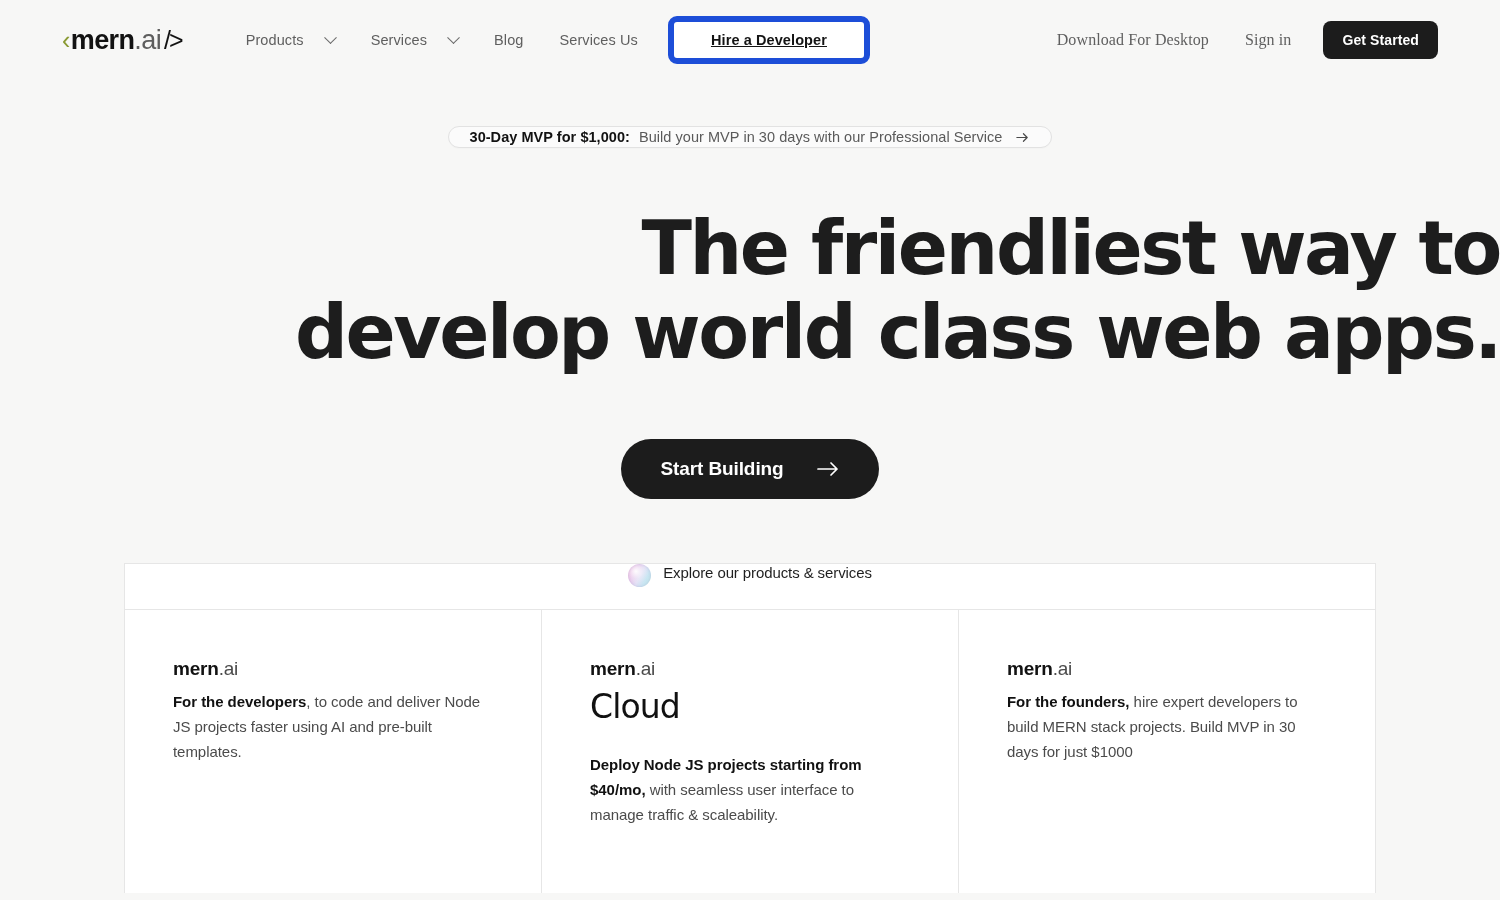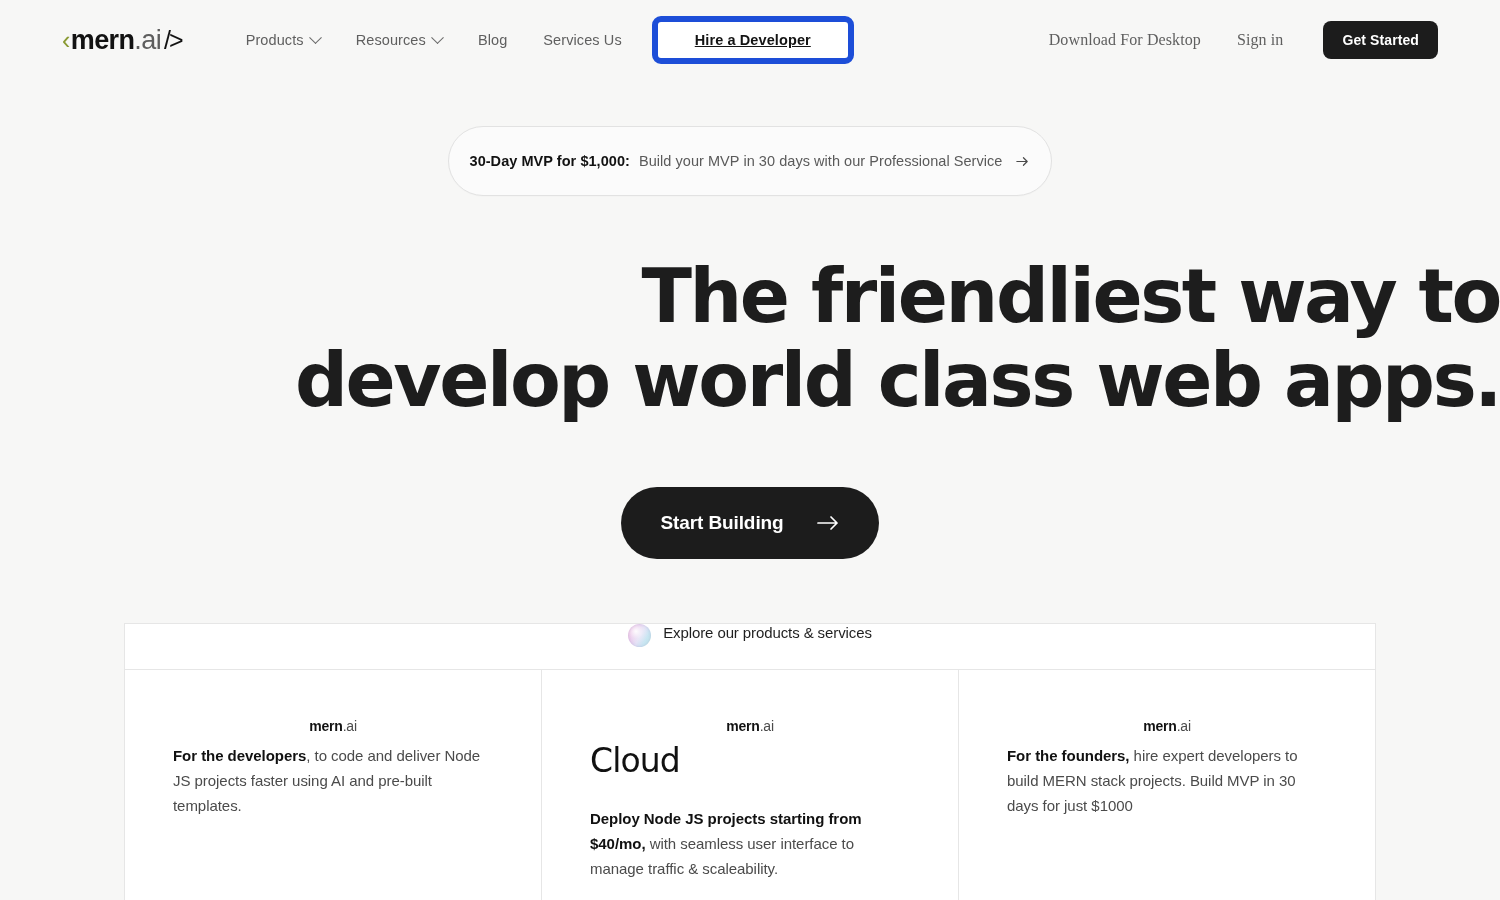--- a/index.html
+++ b/index.html
@@ -55,21 +55,21 @@
     display: flex;
     align-items: center;
     gap: 0px;
   }
   .nav-link {
     font-size: 14.5px;
     color: #5f5f5f;
     padding: 9px 18px;
     display: flex;
     align-items: center;
-    gap: 7px;
+    gap: 22px;
     cursor: pointer;
     white-space: nowrap;
     letter-spacing: 0.1px;
   }
   .chev {
     display: inline-block;
     width: 9px;
     height: 9px;
     border-right: 1.6px solid #6b6b6b;
     border-bottom: 1.6px solid #6b6b6b;
@@ -93,21 +93,21 @@
   }
 
   .nav-right {
     margin-left: auto;
     display: flex;
     align-items: center;
     gap: 0px;
   }
   .nav-right .nav-link { font-size: 16px; font-family: Liberation Serif, serif; }
   .get-started {
-    margin-left: 22px;
+    margin-left: 14px;
     background: #1c1c1c;
     color: #ffffff;
     border: none;
     border-radius: 8px;
     padding: 11px 19px;
     font-size: 14px;
     font-weight: 700;
     cursor: pointer;
     white-space: nowrap;
     font-family: "Liberation Sans", sans-serif;
@@ -122,21 +122,21 @@
     justify-content: center;
     margin-top: 46px;
   }
   .announce {
     display: inline-flex;
     align-items: center;
     gap: 9px;
     background: #fbfbfb;
     border: 1px solid #e2e2e2;
     border-radius: 999px;
-    padding: 26px 21px;
+    padding: 2px 21px;
     font-size: 14.5px;
     color: #5a5a5a;
     cursor: pointer;
     letter-spacing: 0.05px;
     box-shadow: 0 1px 1px rgba(0,0,0,0.015);
   }
   .announce b { color: #121212; font-weight: 700; }
   .announce .arrow-r {
     display: inline-block;
     width: 15px;
@@ -161,21 +161,21 @@
 
   .cta-wrap { margin-top: 64px; }
   .cta {
     display: inline-flex;
     align-items: center;
     gap: 32px;
     background: #1c1c1c;
     color: #fff;
     border: none;
     border-radius: 999px;
-    padding: 25px 39px;
+    padding: 19px 39px;
     font-size: 19px;
     font-weight: 700;
     cursor: pointer;
     letter-spacing: -0.1px;
     font-family: "Liberation Sans", sans-serif;
   }
   .cta svg { display: block; }
 
   
   .products {
@@ -216,24 +216,23 @@
     flex: 1 1 0;
     padding: 48px 48px 0 48px;
     position: relative;
     overflow: hidden;
     cursor: pointer;
     background: #ffffff;
   }
   .card + .card { border-left: 1px solid #e6e6e6; }
 
   .card-brand {
-    font-size: 14px;
+    font-size: 19px;
     letter-spacing: -0.2px;
     margin-bottom: 9px;
-    text-align: center;
   }
   .card-brand .mern { font-weight: 700; color: #121212; }
   .card-brand .dotai { font-weight: 400; color: #4b4b4b; }
 
   .card-title {
     font-size: 33px;
     font-weight: 400;
     letter-spacing: -0.9px;
     color: #111111;
     line-height: 1.12;
@@ -261,21 +260,21 @@
       <span class="dotai">.ai</span>
       <span class="slashgt">/&gt;</span>
   </div>
 
   <nav class="nav-links">
     <div class="nav-link">
       <span>Products</span>
       <span class="chev"></span>
     </div>
     <div class="nav-link">
-      <span>Resources</span>
+      <span>Services</span>
       <span class="chev"></span>
     </div>
     <div class="nav-link">
       <span>Blog</span>
     </div>
     <div class="nav-link">
       <span>Services Us</span>
     </div>
     <button class="hire-btn">Hire a Developer</button>
   </nav>

